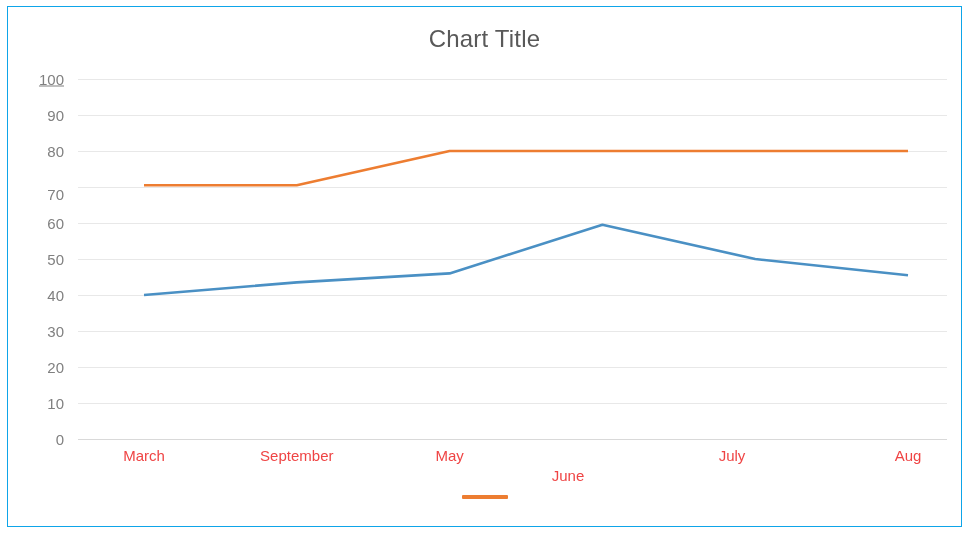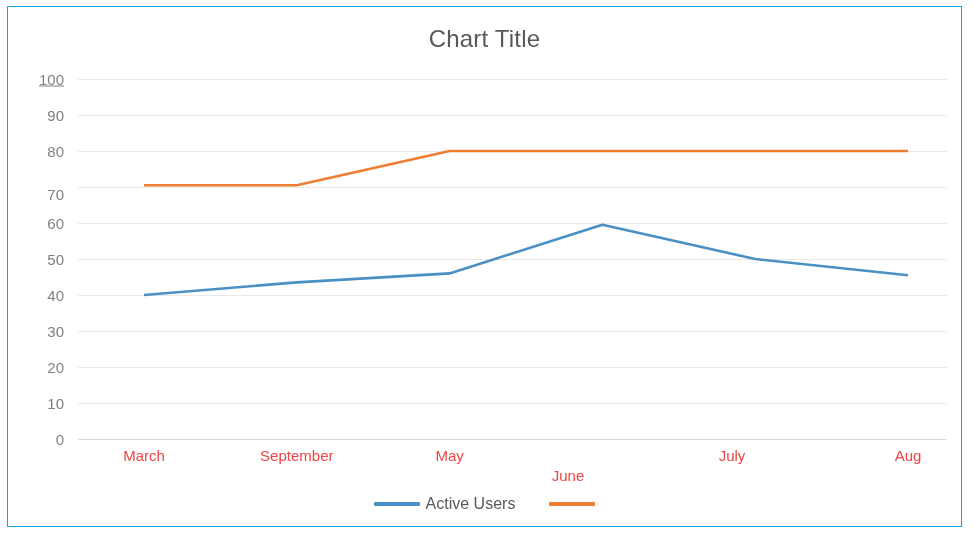--- a/index.html
+++ b/index.html
@@ -164,21 +164,17 @@
       <div class="x-tick-label" style="left: 136px;">March</div>
       <div class="x-tick-label" style="left: 288.8px;">September</div>
       <div class="x-tick-label" style="left: 441.6px;">May</div>
       <div class="x-tick-label" style="left: 560px; margin-top: 20px;">June</div>
       <div class="x-tick-label" style="left: 716px; margin-left: 8px;">July</div>
       <div class="x-tick-label" style="left: 900px;">Aug</div>
     </div>
 
   <div id="legend">
       <div class="legend-item">
-        <span class="legend-swatch" style="background: rgb(74, 144, 196);"></span>
-        <span class="legend-label">Active Users</span>
-      </div>
-      <div class="legend-item">
         <span class="legend-swatch" style="background: rgb(237, 125, 49);"></span>
       </div>
     </div>
 
 </div>
 
 </body></html>

